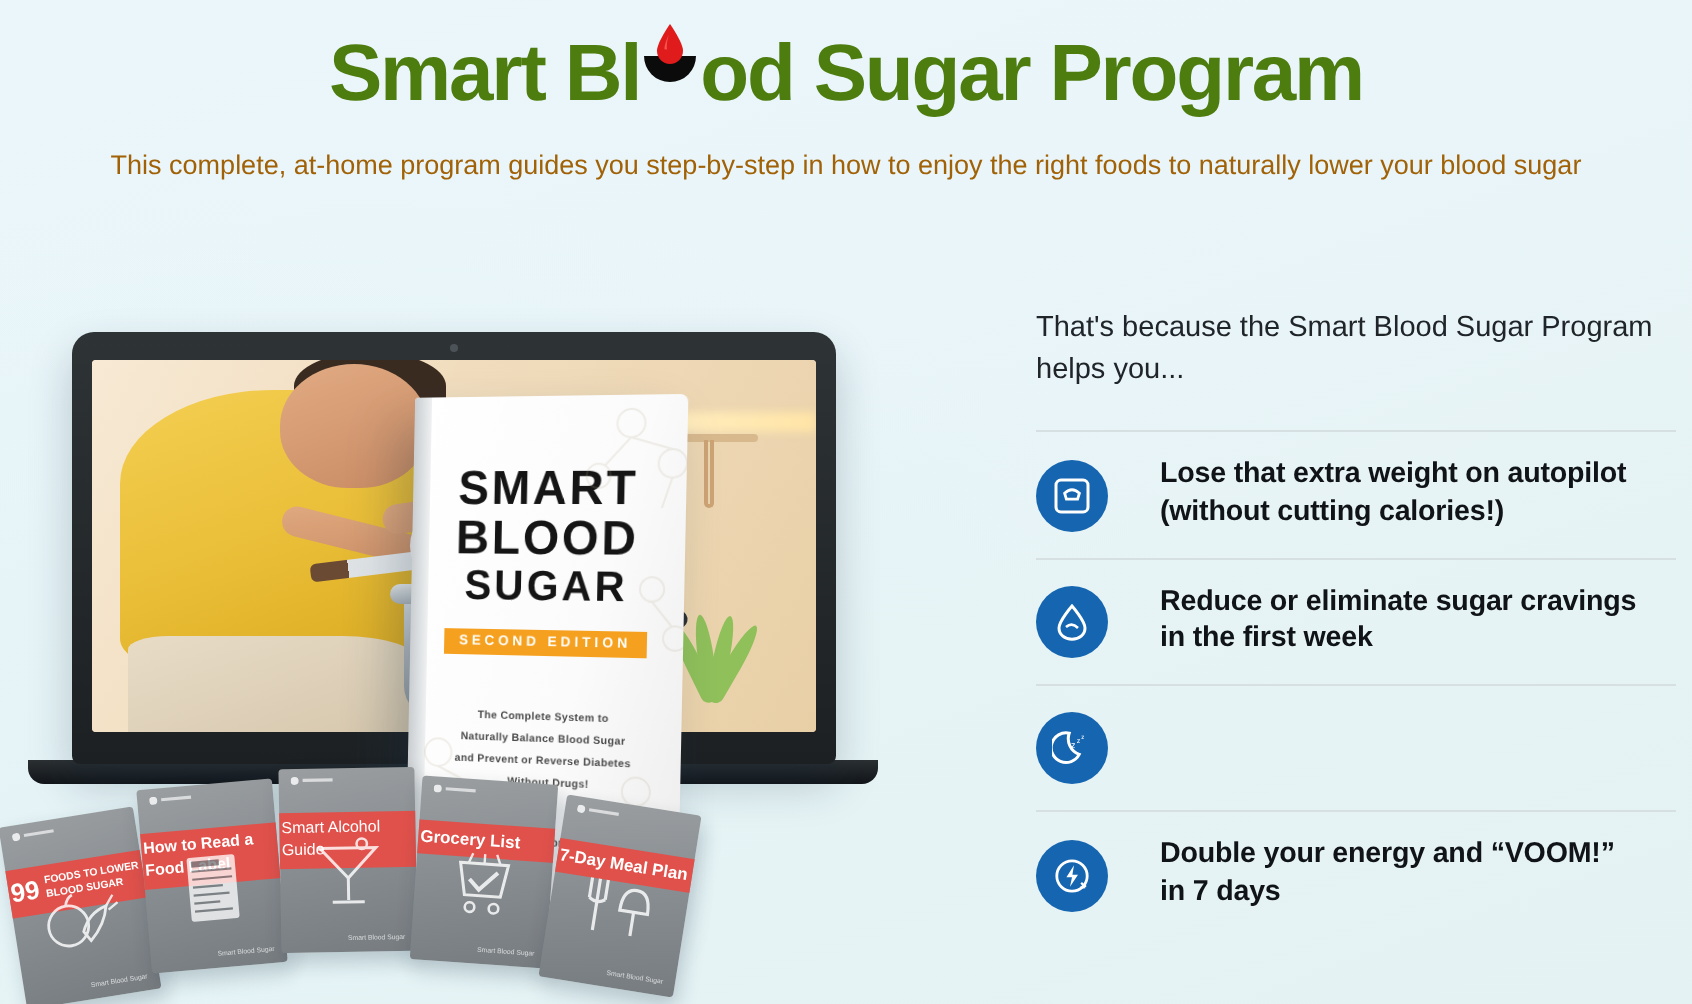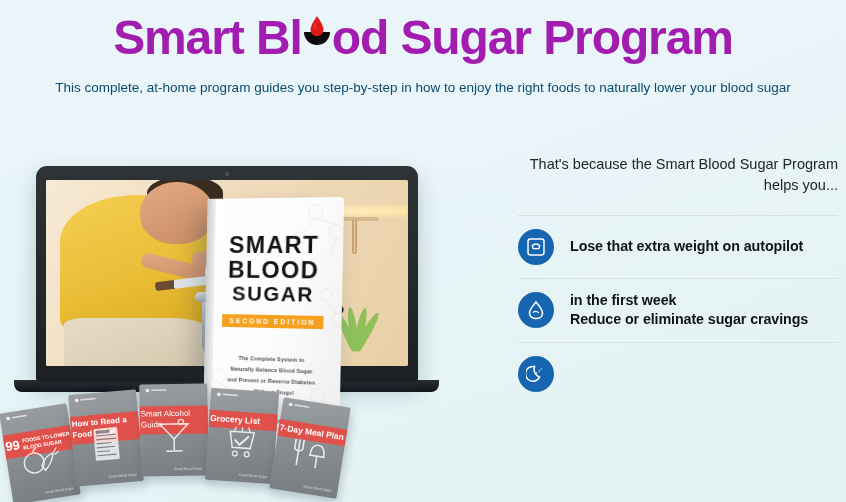--- a/index.html
+++ b/index.html
@@ -17,24 +17,24 @@
       linear-gradient(160deg, #eaf6fa 0%, #e9f5f9 38%, #e6f3f4 72%, #e4f2f3 100%);
     position: relative;
   }
 
   .page { position: relative; width: 846px; height: 502px; }
 
   
   .headline {
     text-align: center;
     padding-top: 10px;
-    font-size: 48px;
+    font-size: 40px;
     font-weight: 800;
     letter-spacing: -1.1px;
-    color: #a21caf;
+    color: #4d7c0f;
     line-height: 1.15;
     white-space: nowrap;
   }
   .headline .drop-letter {
     position: relative;
     display: inline-block;
     width: 30px;
     height: 40px;
     vertical-align: baseline;
   }
@@ -54,21 +54,21 @@
     width: 14px;
     height: 20px;
   }
 
   .subhead {
     margin: 13px auto 0;
     width: 824px;
     text-align: center;
     font-size: 13.5px;
     line-height: 1.55;
-    color: #0c4a6e;
+    color: #a16207;
   }
 
   
   .content {
     position: absolute;
     top: 140px;
     left: 0;
     width: 846px;
     height: 362px;
   }
@@ -268,24 +268,23 @@
   .card .glyph { position:absolute; left:50%; top:56%; transform:translate(-50%,-50%); opacity:.82; }
   .card .foot { position:absolute; bottom:5px; right:6px; font-size:3.4px; color:#e7e9ea; opacity:.85;}
 
   
   .benefits {
     position:absolute; left:518px; top:14px; width:320px;
   }
   .benefits-lead {
     font-size:14.5px; line-height:1.48; color:#20252a;
     margin-bottom: 18px;
-    text-align: right;
   }
   .benefit {
-    display:flex; align-items:center; gap:16px;
+    display:flex; align-items:flex-end; gap:26px;
     padding: 12px 0 13px;
     border-top: 1px solid #d6e0e3;
   }
   .benefit:first-of-type { border-top:none; padding-top:4px; }
   .bicon {
     flex: 0 0 36px; width:36px; height:36px; border-radius:50%;
     background:#1565b0;
     display:flex; align-items:center; justify-content:center;
     margin-top:1px;
   }
@@ -496,43 +495,57 @@
 
       <div class="benefit">
         <div class="bicon">
           <svg width="20" height="20" viewBox="0 0 20 20">
             <rect x="2" y="2" width="16" height="16" rx="2.5" fill="none" stroke="#fff" stroke-width="1.5"></rect>
             <path d="M6.3 8.6 Q10 5.2 13.7 8.6 L12.8 11.6 H7.2 Z" fill="none" stroke="#fff" stroke-width="1.4"></path>
           </svg>
         </div>
         <div class="btext">
           <div>Lose that extra weight on autopilot</div>
+          <div>(without cutting calories!)</div>
         </div>
       </div>
 
       <div class="benefit">
         <div class="bicon">
           <svg width="20" height="20" viewBox="0 0 20 20">
             <path d="M10 2 C10 2 16.5 9.5 16.5 13 C16.5 16.4 13.6 18.6 10 18.6 C6.4 18.6 3.5 16.4 3.5 13 C3.5 9.5 10 2 10 2 Z" fill="none" stroke="#fff" stroke-width="1.5"></path>
             <path d="M7 12.5 Q10 10 13 13" fill="none" stroke="#fff" stroke-width="1.3"></path>
           </svg>
         </div>
         <div class="btext">
+          <div>Reduce or eliminate sugar cravings</div>
           <div>in the first week</div>
-          <div>Reduce or eliminate sugar cravings</div>
         </div>
       </div>
 
       <div class="benefit">
         <div class="bicon">
           <svg width="20" height="20" viewBox="0 0 20 20">
             <path d="M13.6 13.2 A7.4 7.4 0 1 1 8.6 2.6 A8.4 8.4 0 0 0 13.6 13.2 Z" fill="none" stroke="#fff" stroke-width="1.5"></path>
             <text x="9.5" y="10" font-family="Liberation Sans, sans-serif" font-size="4.4" fill="#fff">z</text>
             <text x="12.4" y="7.6" font-family="Liberation Sans, sans-serif" font-size="3.6" fill="#fff">z</text>
             <text x="14.6" y="5.6" font-family="Liberation Sans, sans-serif" font-size="3" fill="#fff">z</text>
           </svg>
         </div>
       </div>
 
+      <div class="benefit">
+        <div class="bicon">
+          <svg width="20" height="20" viewBox="0 0 20 20">
+            <circle cx="10" cy="10" r="7.6" fill="none" stroke="#fff" stroke-width="1.4"></circle>
+            <path d="M11 4.6 L7.2 10.6 H10 L9 15.4 L13 9.4 H10.2 Z" fill="#fff"></path>
+            <path d="M14.6 13.4 L16.6 15.6 M16.6 15.6 L14.2 15.8 M16.6 15.6 L16.4 13.4" stroke="#fff" stroke-width="1.1" fill="none"></path>
+          </svg>
+        </div>
+        <div class="btext">
+          <div>Double your energy and “VOOM!”</div>
+          <div>in 7 days</div>
+        </div>
+      </div>
     </div>
 
   </div>
 </div>
 
 </body></html>

